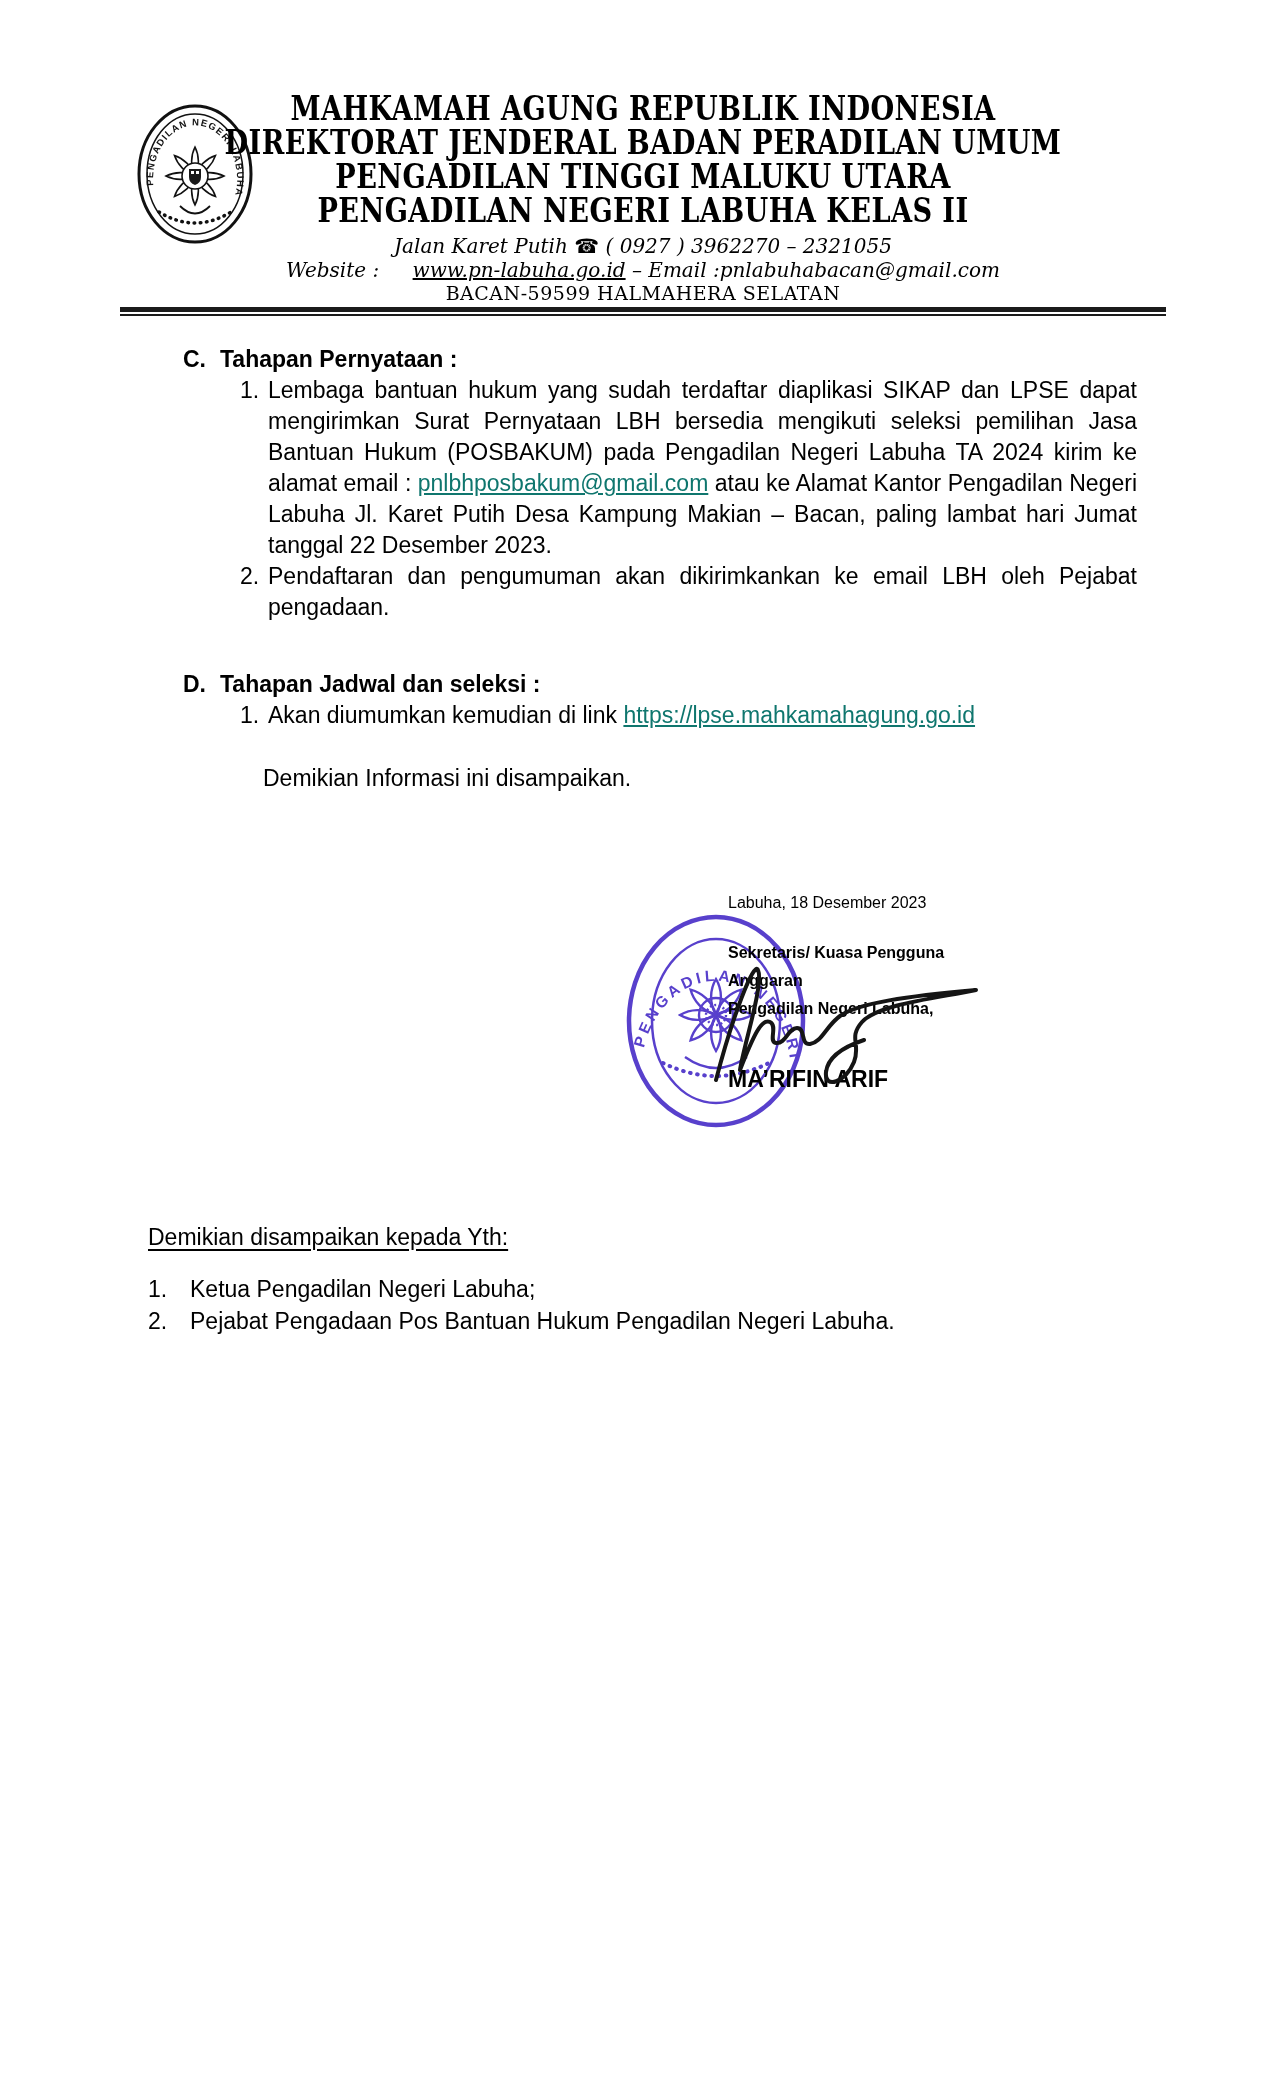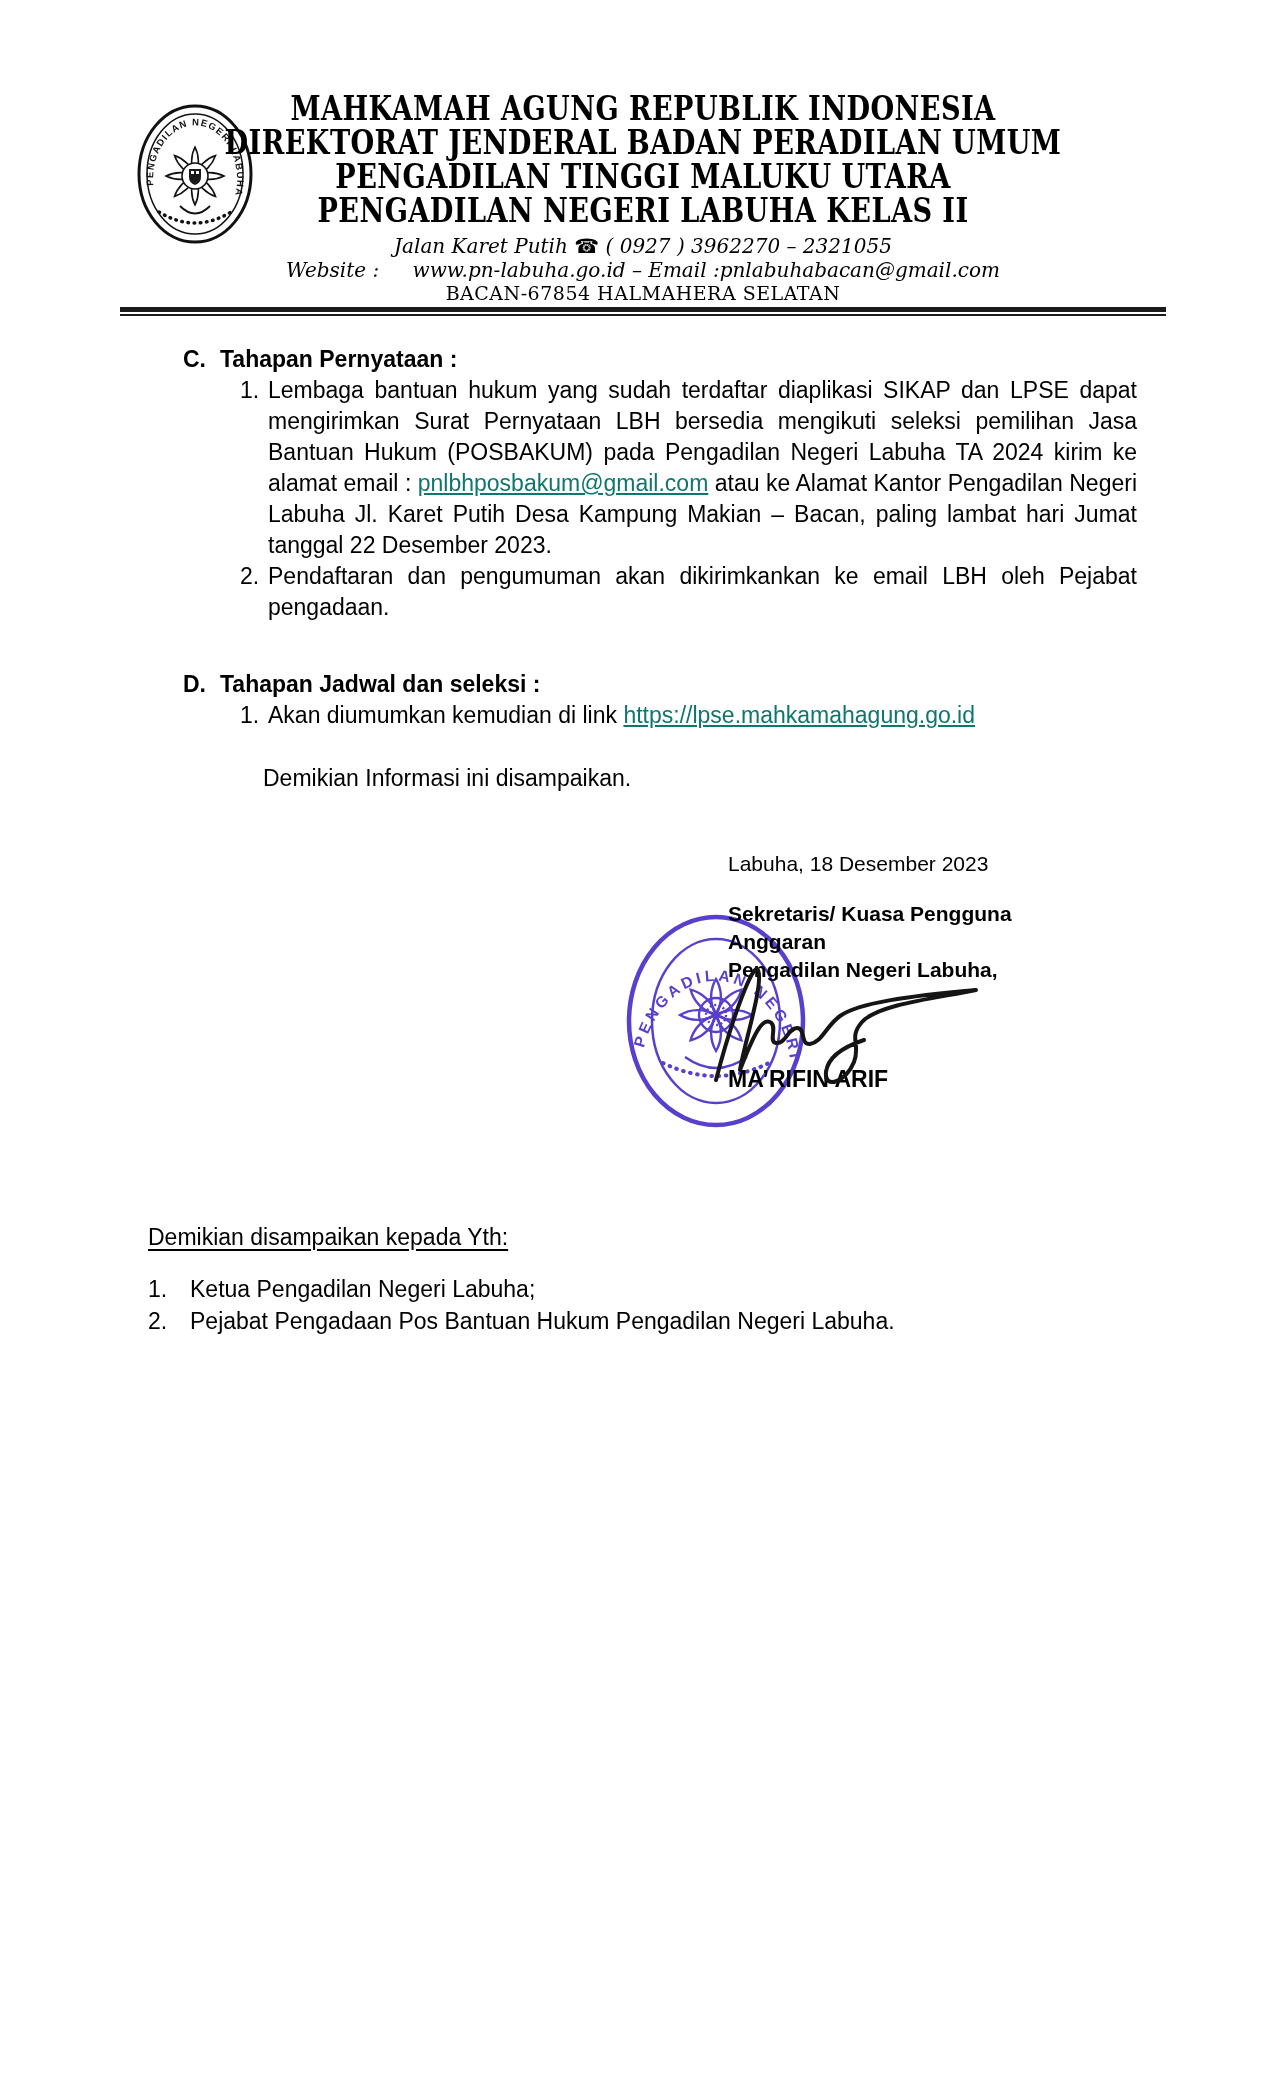--- a/index.html
+++ b/index.html
@@ -7,38 +7,38 @@
         font-family:"Liberation Sans",sans-serif;color:#000;overflow:hidden;}
 
   
   .logo{position:absolute;left:133px;top:100px;width:124px;height:148px;}
   .head-text{position:absolute;left:120px;top:91px;width:1046px;text-align:center;}
   .org-line{font-family:"DejaVu Serif",serif;font-weight:bold;font-size:34px;line-height:34px;
             letter-spacing:.5px;transform:scaleX(.8);transform-origin:center;white-space:nowrap;}
   .addr{font-family:"DejaVu Serif",serif;font-style:italic;font-size:20px;line-height:24px;}
   .addr.first{margin-top:7px;}
   .city{font-family:"DejaVu Serif",serif;font-size:19px;line-height:23px;letter-spacing:.5px;}
-  .u{margin-left:27px;}
+  .u{text-decoration:underline;margin-left:27px;}
   .rule{position:absolute;left:120px;top:307px;width:1046px;height:9px;
         border-top:5px solid #1b1b1b;border-bottom:2px solid #1b1b1b;box-sizing:border-box;}
 
   
   .sec{position:absolute;left:183px;width:954px;font-size:23px;line-height:31px;}
   .sec-c{top:344px;}
   .sec-d{top:669px;}
   .sec-head{font-weight:bold;}
   .sec-label{display:inline-block;width:37px;}
   .li{display:flex;margin-left:57px;}
   .num{width:28px;flex:none;}
   .txt{flex:1;text-align:justify;margin:0;}
   a.doc-link{color:#0f766e;text-decoration:underline;cursor:pointer;}
   .closing-line{margin-left:80px;margin-top:32px;}
 
   
-  .sig-block{position:absolute;left:728px;top:849px;font-size:21px;line-height:30px;z-index:2;}
+  .sig-block{position:absolute;left:728px;top:888px;font-size:16px;line-height:30px;z-index:2;}
   .place-date{margin-bottom:21px;}
   .sig-title{font-weight:bold;line-height:28px;}
   .sig-name{position:absolute;left:728px;top:1066px;font-size:23px;font-weight:bold;z-index:2;}
   .stamp{position:absolute;left:623px;top:911px;width:186px;height:220px;z-index:1;opacity:.92;}
   .signature{position:absolute;left:698px;top:948px;width:295px;height:150px;z-index:3;}
 
   
   .cc{position:absolute;left:148px;top:1222px;font-size:23px;line-height:30px;}
   .cc-head{text-decoration:underline;text-underline-offset:4px;margin-bottom:21px;}
   .cc-item{display:flex;line-height:32px;}
@@ -78,21 +78,21 @@
       <path d="M47,106 q15,15 30,0" fill="none" stroke="#111" stroke-width="1.8"></path>
     </svg>
 
     <div class="head-text">
       <div class="org-line">MAHKAMAH AGUNG REPUBLIK INDONESIA</div>
       <div class="org-line">DIREKTORAT JENDERAL BADAN PERADILAN UMUM</div>
       <div class="org-line">PENGADILAN TINGGI MALUKU UTARA</div>
       <div class="org-line">PENGADILAN NEGERI LABUHA KELAS II</div>
       <div class="addr first"><span>Jalan  Karet Putih </span><span style="font-style:normal">☎</span><span> ( 0927 ) 3962270 – 2321055</span></div>
       <div class="addr"><span>Website : </span><span class="u">www.pn-labuha.go.id</span><span> – Email :</span><span>pnlabuhabacan@gmail.com</span></div>
-      <div class="city">BACAN-67854 HALMAHERA SELATAN</div>
+      <div class="city">BACAN-59599 HALMAHERA SELATAN</div>
     </div>
 
     <div class="rule"></div>
   </header>
 
   <section class="sec sec-c">
     <div class="sec-head">
       <span class="sec-label">C.</span><span>Tahapan Pernyataan :</span>
     </div>
     <div class="li">

